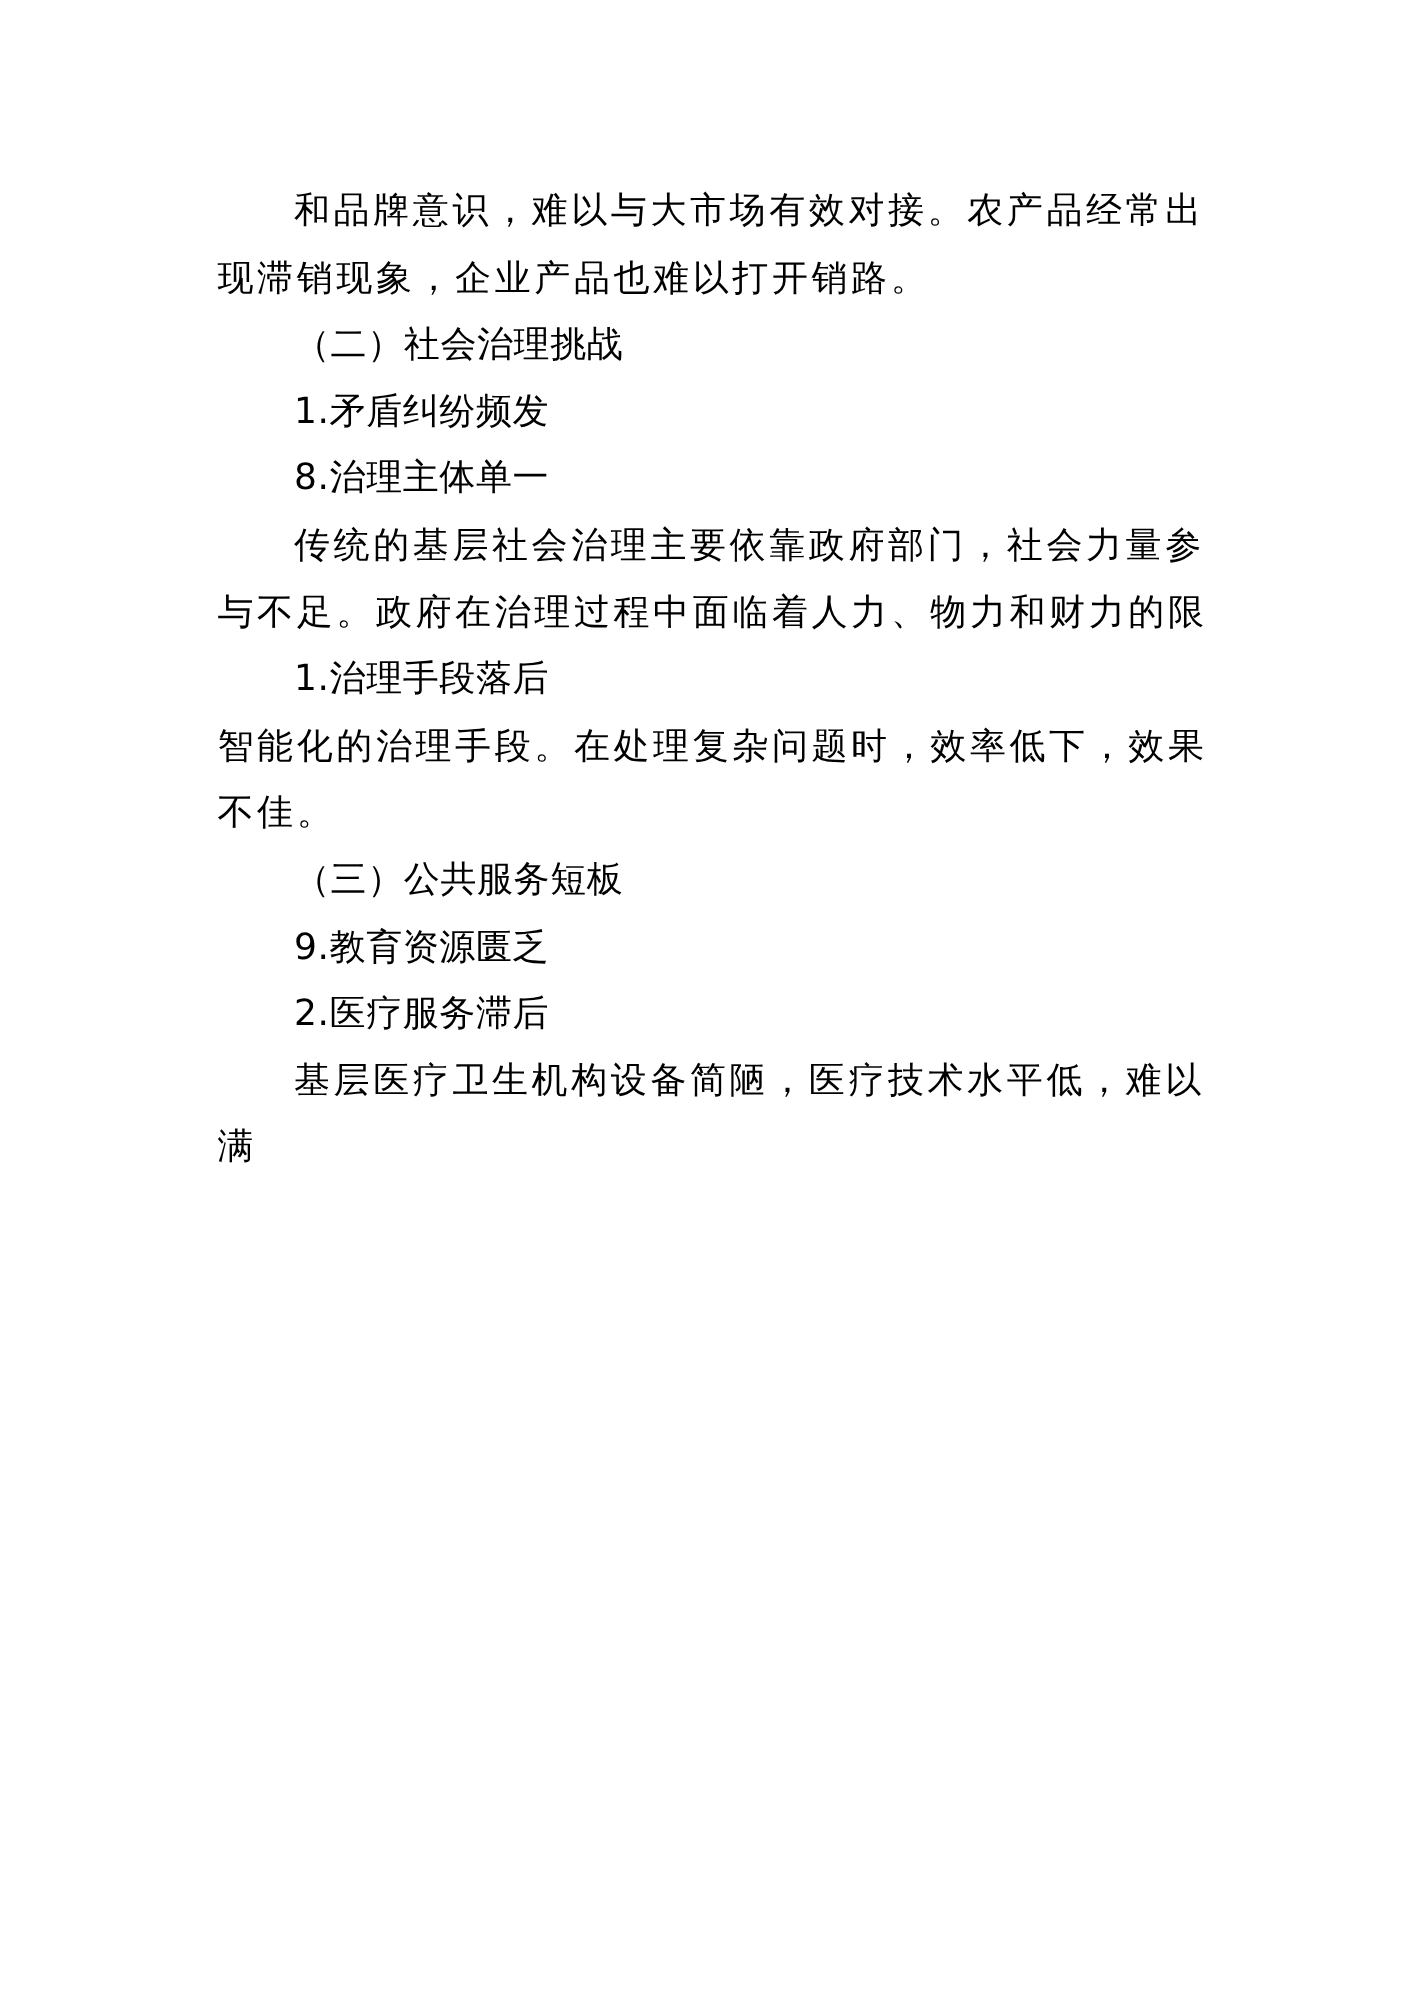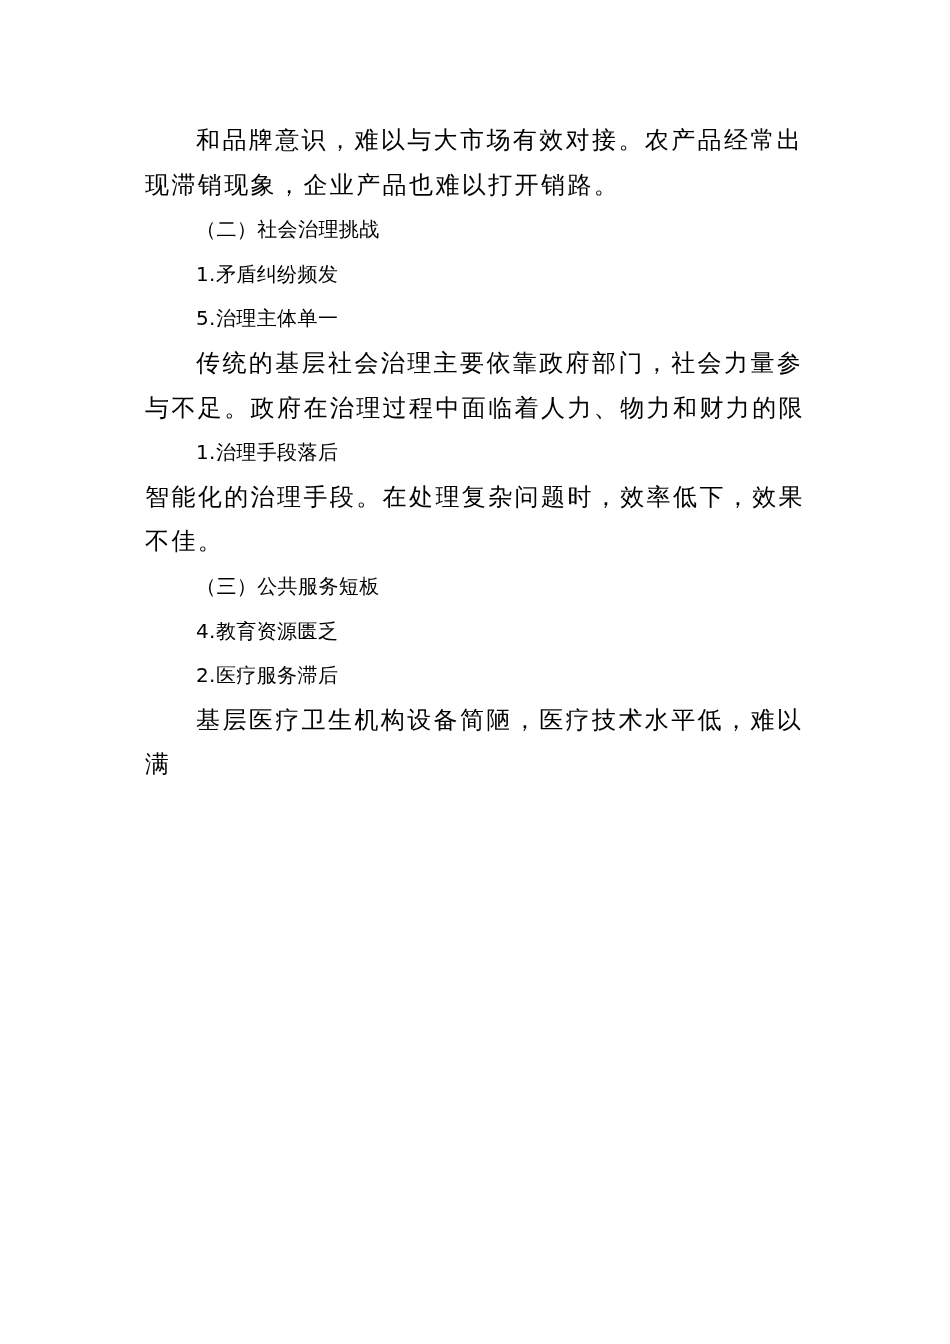--- a/index.html
+++ b/index.html
@@ -25,21 +25,21 @@
     }
     .content {
       position: absolute;
       left: 145px;
       top: 118px;
       width: 662px;
     }
     .heading {
       margin: 0;
       padding: 0;
-      font-size: 20px;
+      font-size: 24px;
       line-height: 44.6px;
       letter-spacing: 0.4px;
       text-indent: 51px;
       white-space: nowrap;
     }
     .line {
       display: block;
       white-space: nowrap;
       font-size: 24px;
       line-height: 44.6px;
@@ -55,35 +55,35 @@
 
     <div>
       <span class="line indent">和品牌意识，难以与大市场有效对接。农产品经常出</span>
       <span class="line">现滞销现象，企业产品也难以打开销路。</span>
     </div>
 
     <div class="heading">（二）社会治理挑战</div>
 
     <div class="heading">1.矛盾纠纷频发</div>
 
-    <div class="heading">5.治理主体单一</div>
+    <div class="heading">8.治理主体单一</div>
     <div>
       <span class="line indent">传统的基层社会治理主要依靠政府部门，社会力量参</span>
       <span class="line">与不足。政府在治理过程中面临着人力、物力和财力的限</span>
     </div>
 
     <div class="heading">1.治理手段落后</div>
     <div>
       <span class="line">智能化的治理手段。在处理复杂问题时，效率低下，效果</span>
       <span class="line">不佳。</span>
     </div>
 
     <div class="heading">（三）公共服务短板</div>
 
-    <div class="heading">4.教育资源匮乏</div>
+    <div class="heading">9.教育资源匮乏</div>
 
     <div class="heading">2.医疗服务滞后</div>
     <div>
       <span class="line indent">基层医疗卫生机构设备简陋，医疗技术水平低，难以</span>
       <span class="line">满</span>
     </div>
 
   </div>
 </div>
 

